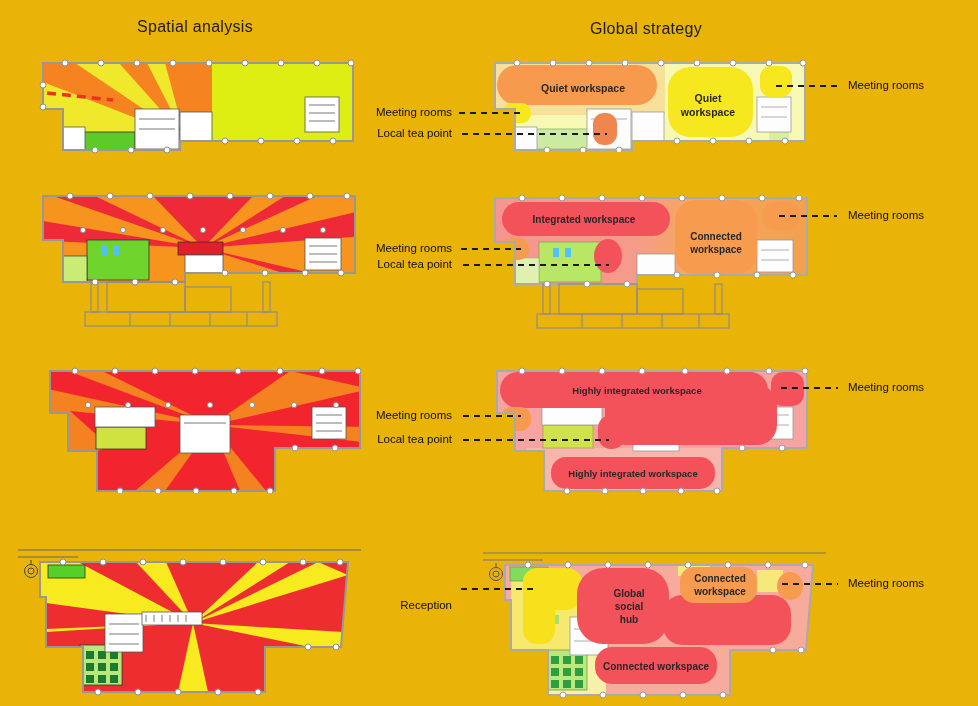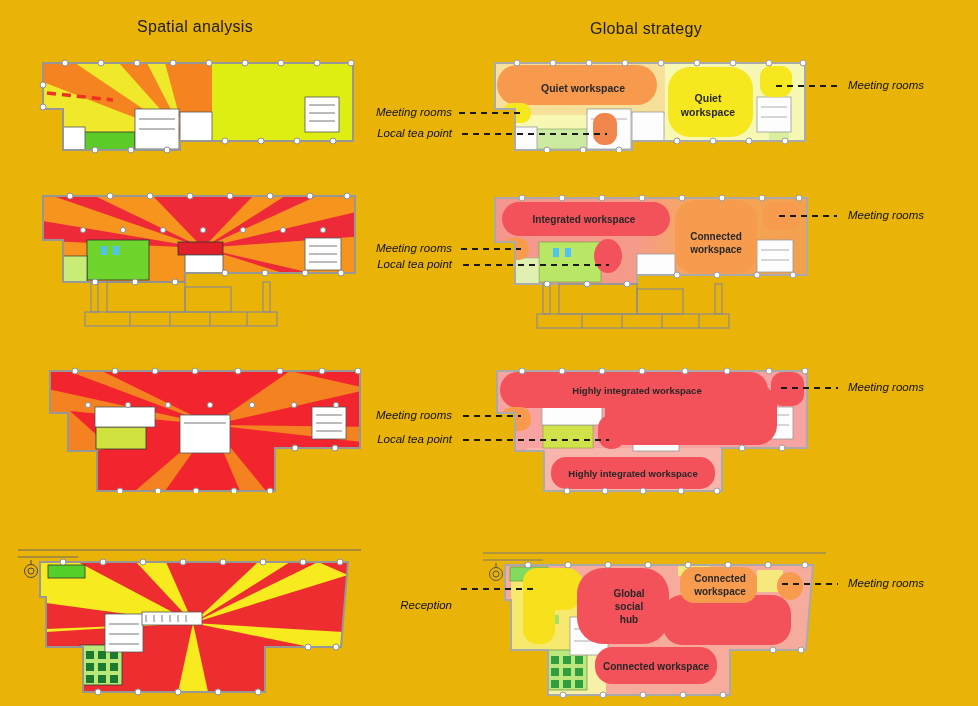--- a/index.html
+++ b/index.html
@@ -1,18 +1,18 @@
 <!DOCTYPE html>
 <html><head>
 <meta charset="utf-8">
 <style>
   html,body{margin:0;padding:0;background:#fff;font-family:"Liberation Sans",sans-serif;}
   .stage{position:relative;width:978px;height:706px;background:#eab308;overflow:hidden;}
   .title{position:absolute;font-size:16px;color:#1b1b1b;letter-spacing:.3px;text-align:center;width:220px;}
-  .ann{position:absolute;font-size:11.5px;color:#101010;white-space:nowrap;line-height:14px;font-style:italic;}
+  .ann{position:absolute;font-size:11.5px;color:#101010;white-space:nowrap;line-height:14px;}
   .ann.right-align{text-align:right;width:172px;}
   .leader{position:absolute;height:2px;background:repeating-linear-gradient(90deg,#1a1a1a 0 6px,transparent 6px 11px);}
   svg.plan{position:absolute;}
   .zlabel{font-weight:bold;fill:#272727;font-family:"Liberation Sans",sans-serif;}
 </style>
 </head>
 <body>
 
 <div class="stage">
 

